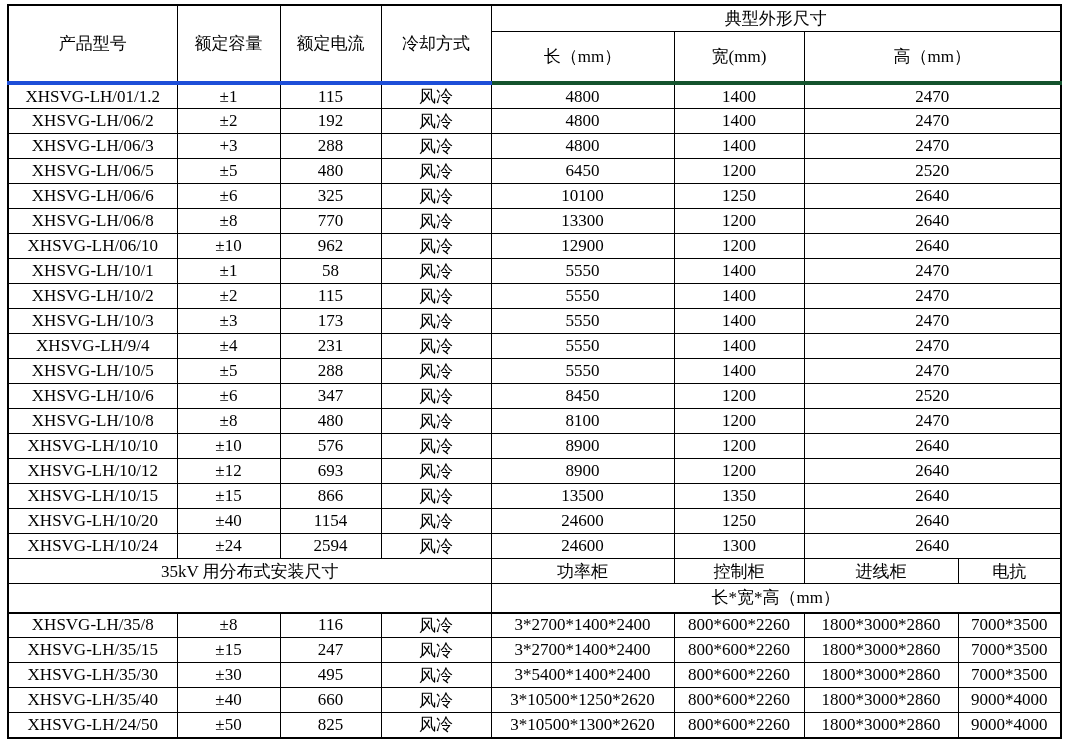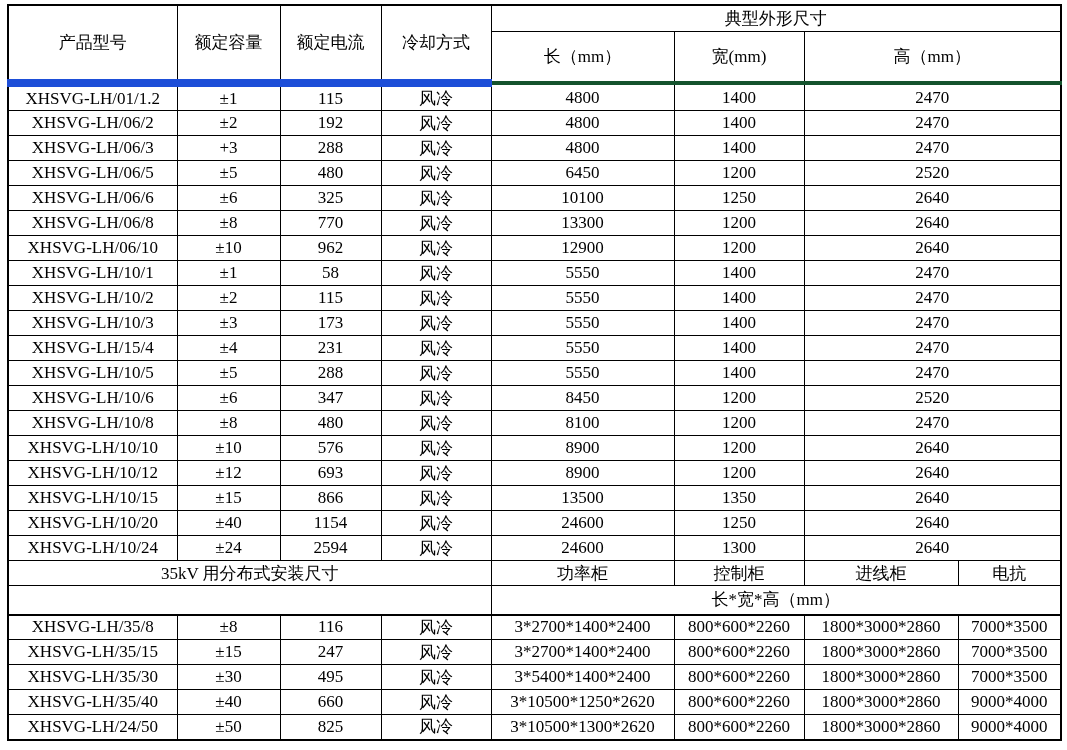--- a/index.html
+++ b/index.html
@@ -29,21 +29,21 @@
     font-weight: normal;
     font-size: 17px;
     padding: 0 2px;
     overflow: hidden;
     white-space: nowrap;
   }
   
   tr.hrow1 { height: 26px; }
   tr.hrow2 { height: 52px; }
   thead tr.hrow2 th { border-bottom: 4px solid #14532d; }
-  thead th[rowspan] { border-bottom: 8px solid #1d4ed8; }
+  thead th[rowspan] { border-bottom: 4px solid #1d4ed8; }
   
   tbody tr { height: 25px; }
   tr.dims-row { height: 29px; }
   
   tbody[data-name="section2-header"] tr.dims-row td { border-bottom: 2px solid #000000; }
 </style>
 </head>
 <body>
 
 <table class="spec" data-name="product-spec-table">
@@ -156,21 +156,21 @@
       <tr data-name="table-row">
         <td data-name="cell-model">XHSVG-LH/10/3</td>
         <td data-name="cell-capacity">±3</td>
         <td data-name="cell-current">173</td>
         <td data-name="cell-cooling">风冷</td>
         <td data-name="cell-length">5550</td>
         <td data-name="cell-width">1400</td>
         <td colspan="2" data-name="cell-height">2470</td>
       </tr>
       <tr data-name="table-row">
-        <td data-name="cell-model">XHSVG-LH/15/4</td>
+        <td data-name="cell-model">XHSVG-LH/9/4</td>
         <td data-name="cell-capacity">±4</td>
         <td data-name="cell-current">231</td>
         <td data-name="cell-cooling">风冷</td>
         <td data-name="cell-length">5550</td>
         <td data-name="cell-width">1400</td>
         <td colspan="2" data-name="cell-height">2470</td>
       </tr>
       <tr data-name="table-row">
         <td data-name="cell-model">XHSVG-LH/10/5</td>
         <td data-name="cell-capacity">±5</td>

